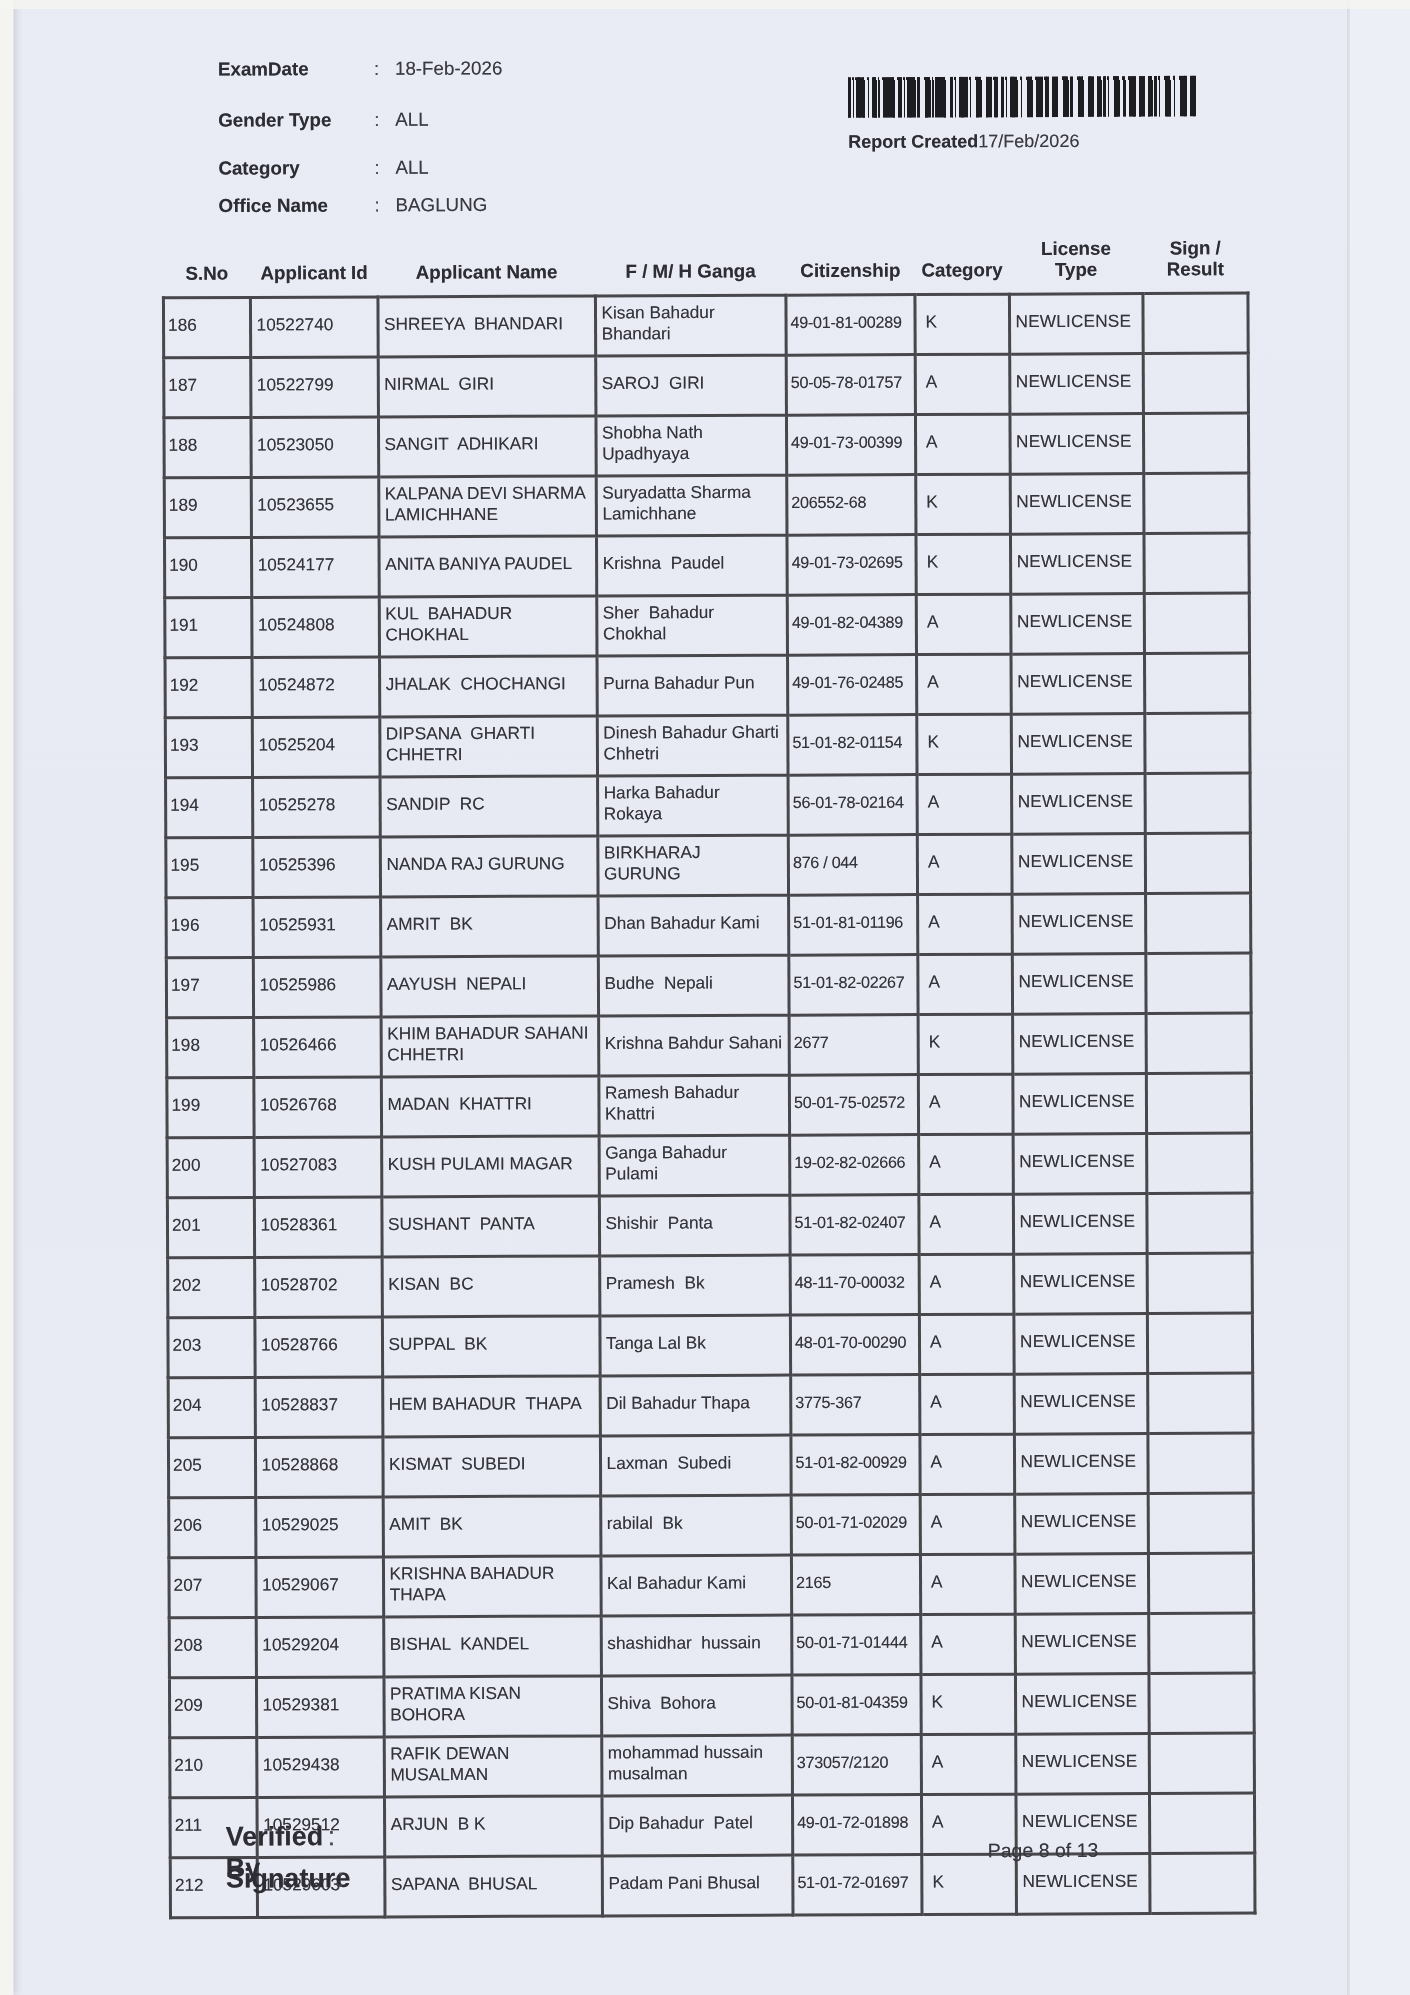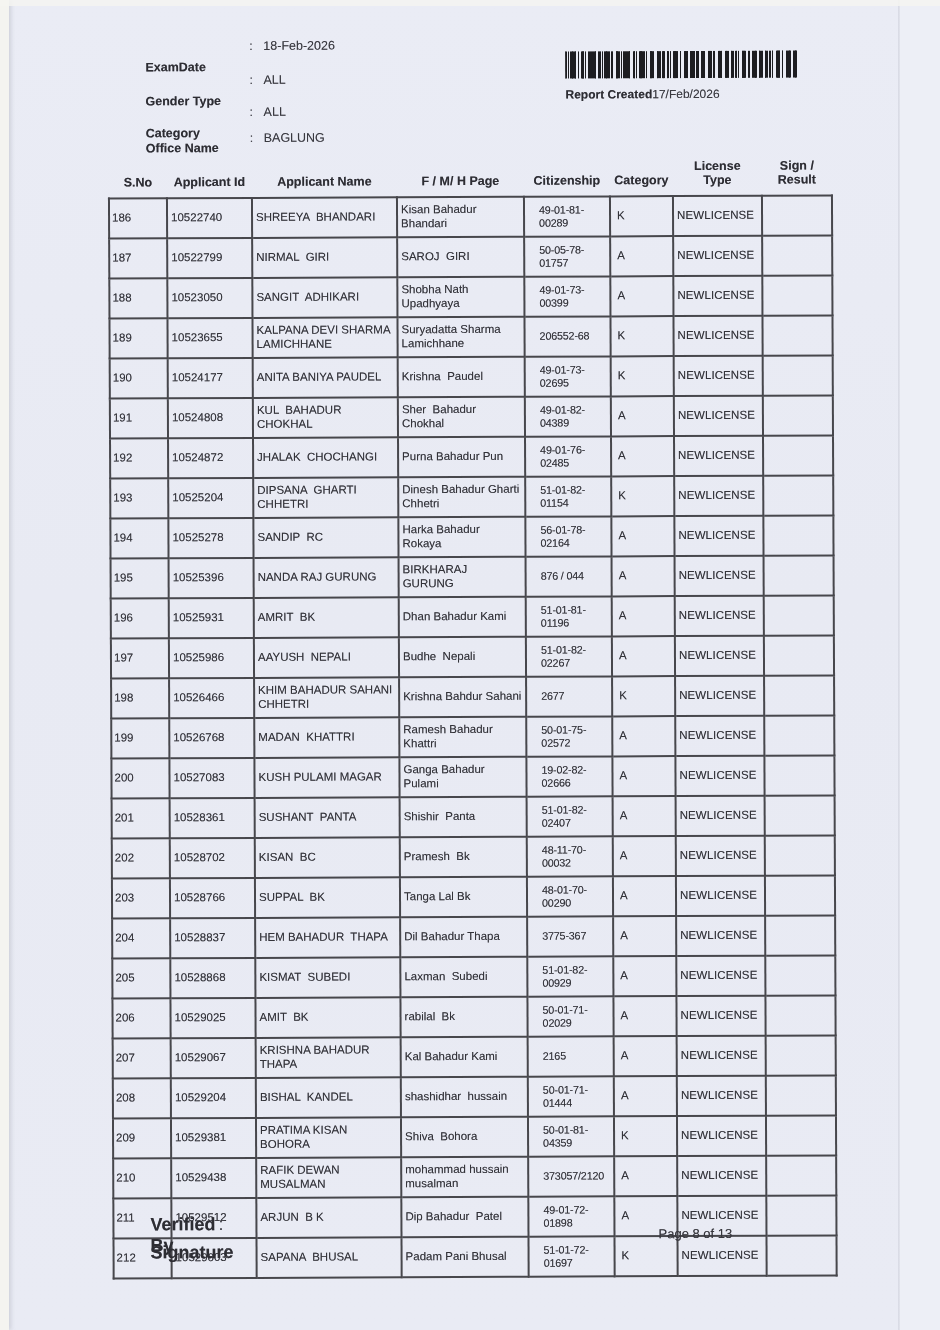--- a/index.html
+++ b/index.html
@@ -30,27 +30,27 @@
     background: #f4f4f1; opacity: 0.85;
   }
   .content {
     position: absolute; inset: 0;
     transform: rotate(-0.25deg);
     color: #35353a;
     text-shadow: 0 0 0.3px rgba(70,70,82,0.55);
   }
   
   .meta-row { position: absolute; left: 148px; display: flex; font-size: 12.5px; }
-  .meta-label { font-weight: bold; width: 104px; color: #2d2d33; margin-top: 21px; }
+  .meta-label { font-weight: bold; width: 104px; color: #2d2d33; }
   .meta-colon { width: 14px; color: #4a4a50; }
   .meta-value { color: #3a3a40; }
   .meta-row.r0 { top: 38px; }
   .meta-row.r1 { top: 72px; }
   .meta-row.r2 { top: 104px; }
-  .meta-row.r3 { top: 119px; align-items: center; }
+  .meta-row.r3 { top: 129px; align-items: center; }
   
   .barcode {
     position: absolute; left: 568px; top: 52px; width: 232px; height: 27px;
     background-image:
       repeating-linear-gradient(90deg, #1d1d21 0px, #1d1d21 2px, transparent 2px, transparent 3px,
         #1d1d21 3px, #1d1d21 4px, transparent 4px, transparent 7px,
         #1d1d21 7px, #1d1d21 11px, transparent 11px, transparent 13px,
         #1d1d21 13px, #1d1d21 14px, transparent 14px, transparent 17px),
       repeating-linear-gradient(90deg, #1d1d21 0px, #1d1d21 1px, transparent 1px, transparent 5px,
         #1d1d21 5px, #1d1d21 8px, transparent 8px, transparent 10px,
@@ -78,21 +78,21 @@
   }
   td {
     border: 2px solid #47474c;
     padding: 1px 3px; height: 36px;
     vertical-align: middle;
     font-size: 11.5px; color: #333339;
     white-space: pre-wrap; line-height: 1.18;
     overflow: hidden;
   }
   td.col-sno { padding-left: 2px; }
-  td.col-citizenship { font-size: 10.8px; letter-spacing: -0.2px; padding: 1px 14px; }
+  td.col-citizenship { font-size: 10.8px; letter-spacing: -0.2px; padding: 1px 2px; }
   td.col-category { padding-left: 6px; }
   td.col-license { letter-spacing: 0.1px; }
   
   .footer-row { position: absolute; left: 148px; display: flex; font-size: 18px; }
   .footer-row.r0 { top: 1213px; }
   .footer-row.r1 { top: 1241px; }
   .footer-label { font-weight: bold; color: #2d2d33; }
   .footer-row.r0 .footer-label { width: 68px; }
   .footer-row.r1 .footer-label { width: 74px; text-align: center; }
   .footer-colon { color: #4a4a50; }
@@ -146,21 +146,21 @@
             <col class="col-citizenship">
             <col class="col-category">
             <col class="col-license">
             <col class="col-sign">
           </colgroup>
         <thead>
           <tr id="header-row">
               <th>S.No</th>
               <th>Applicant Id</th>
               <th>Applicant Name</th>
-              <th>F / M/ H Page</th>
+              <th>F / M/ H Ganga</th>
               <th>Citizenship</th>
               <th>Category</th>
               <th>License
 Type</th>
               <th>Sign /
 Result</th>
             </tr>
         </thead>
         <tbody id="table-body">
             <tr>

